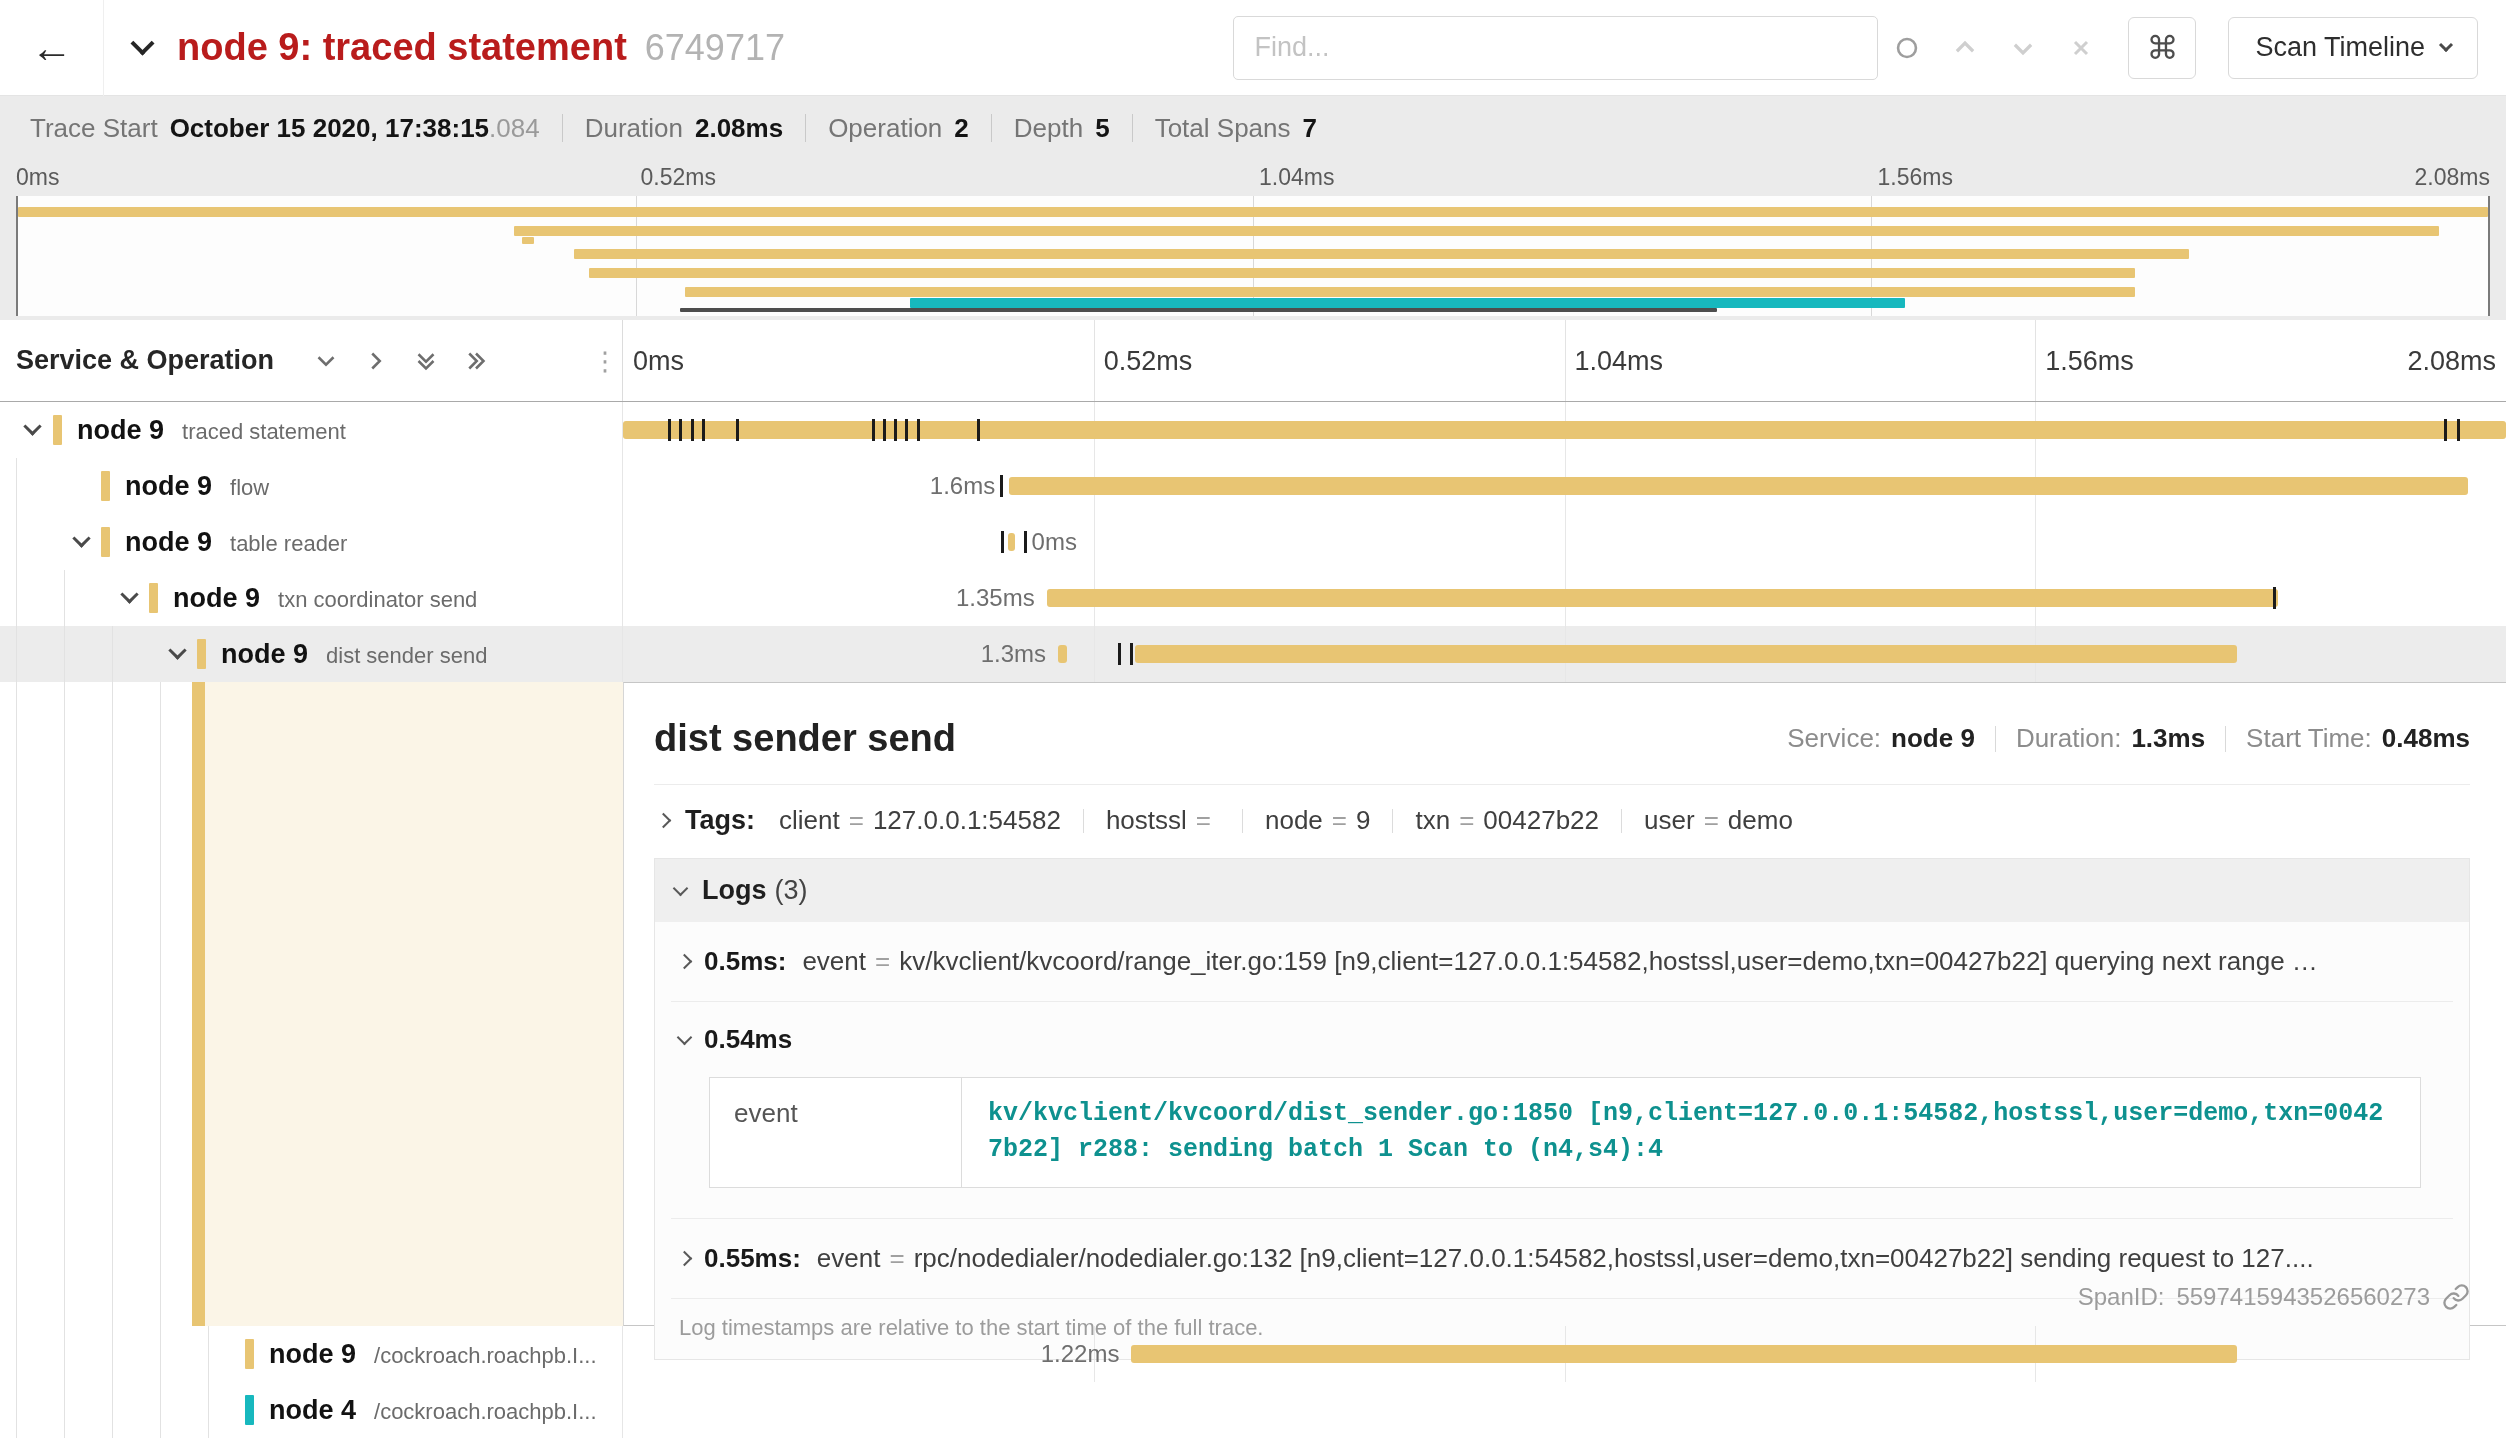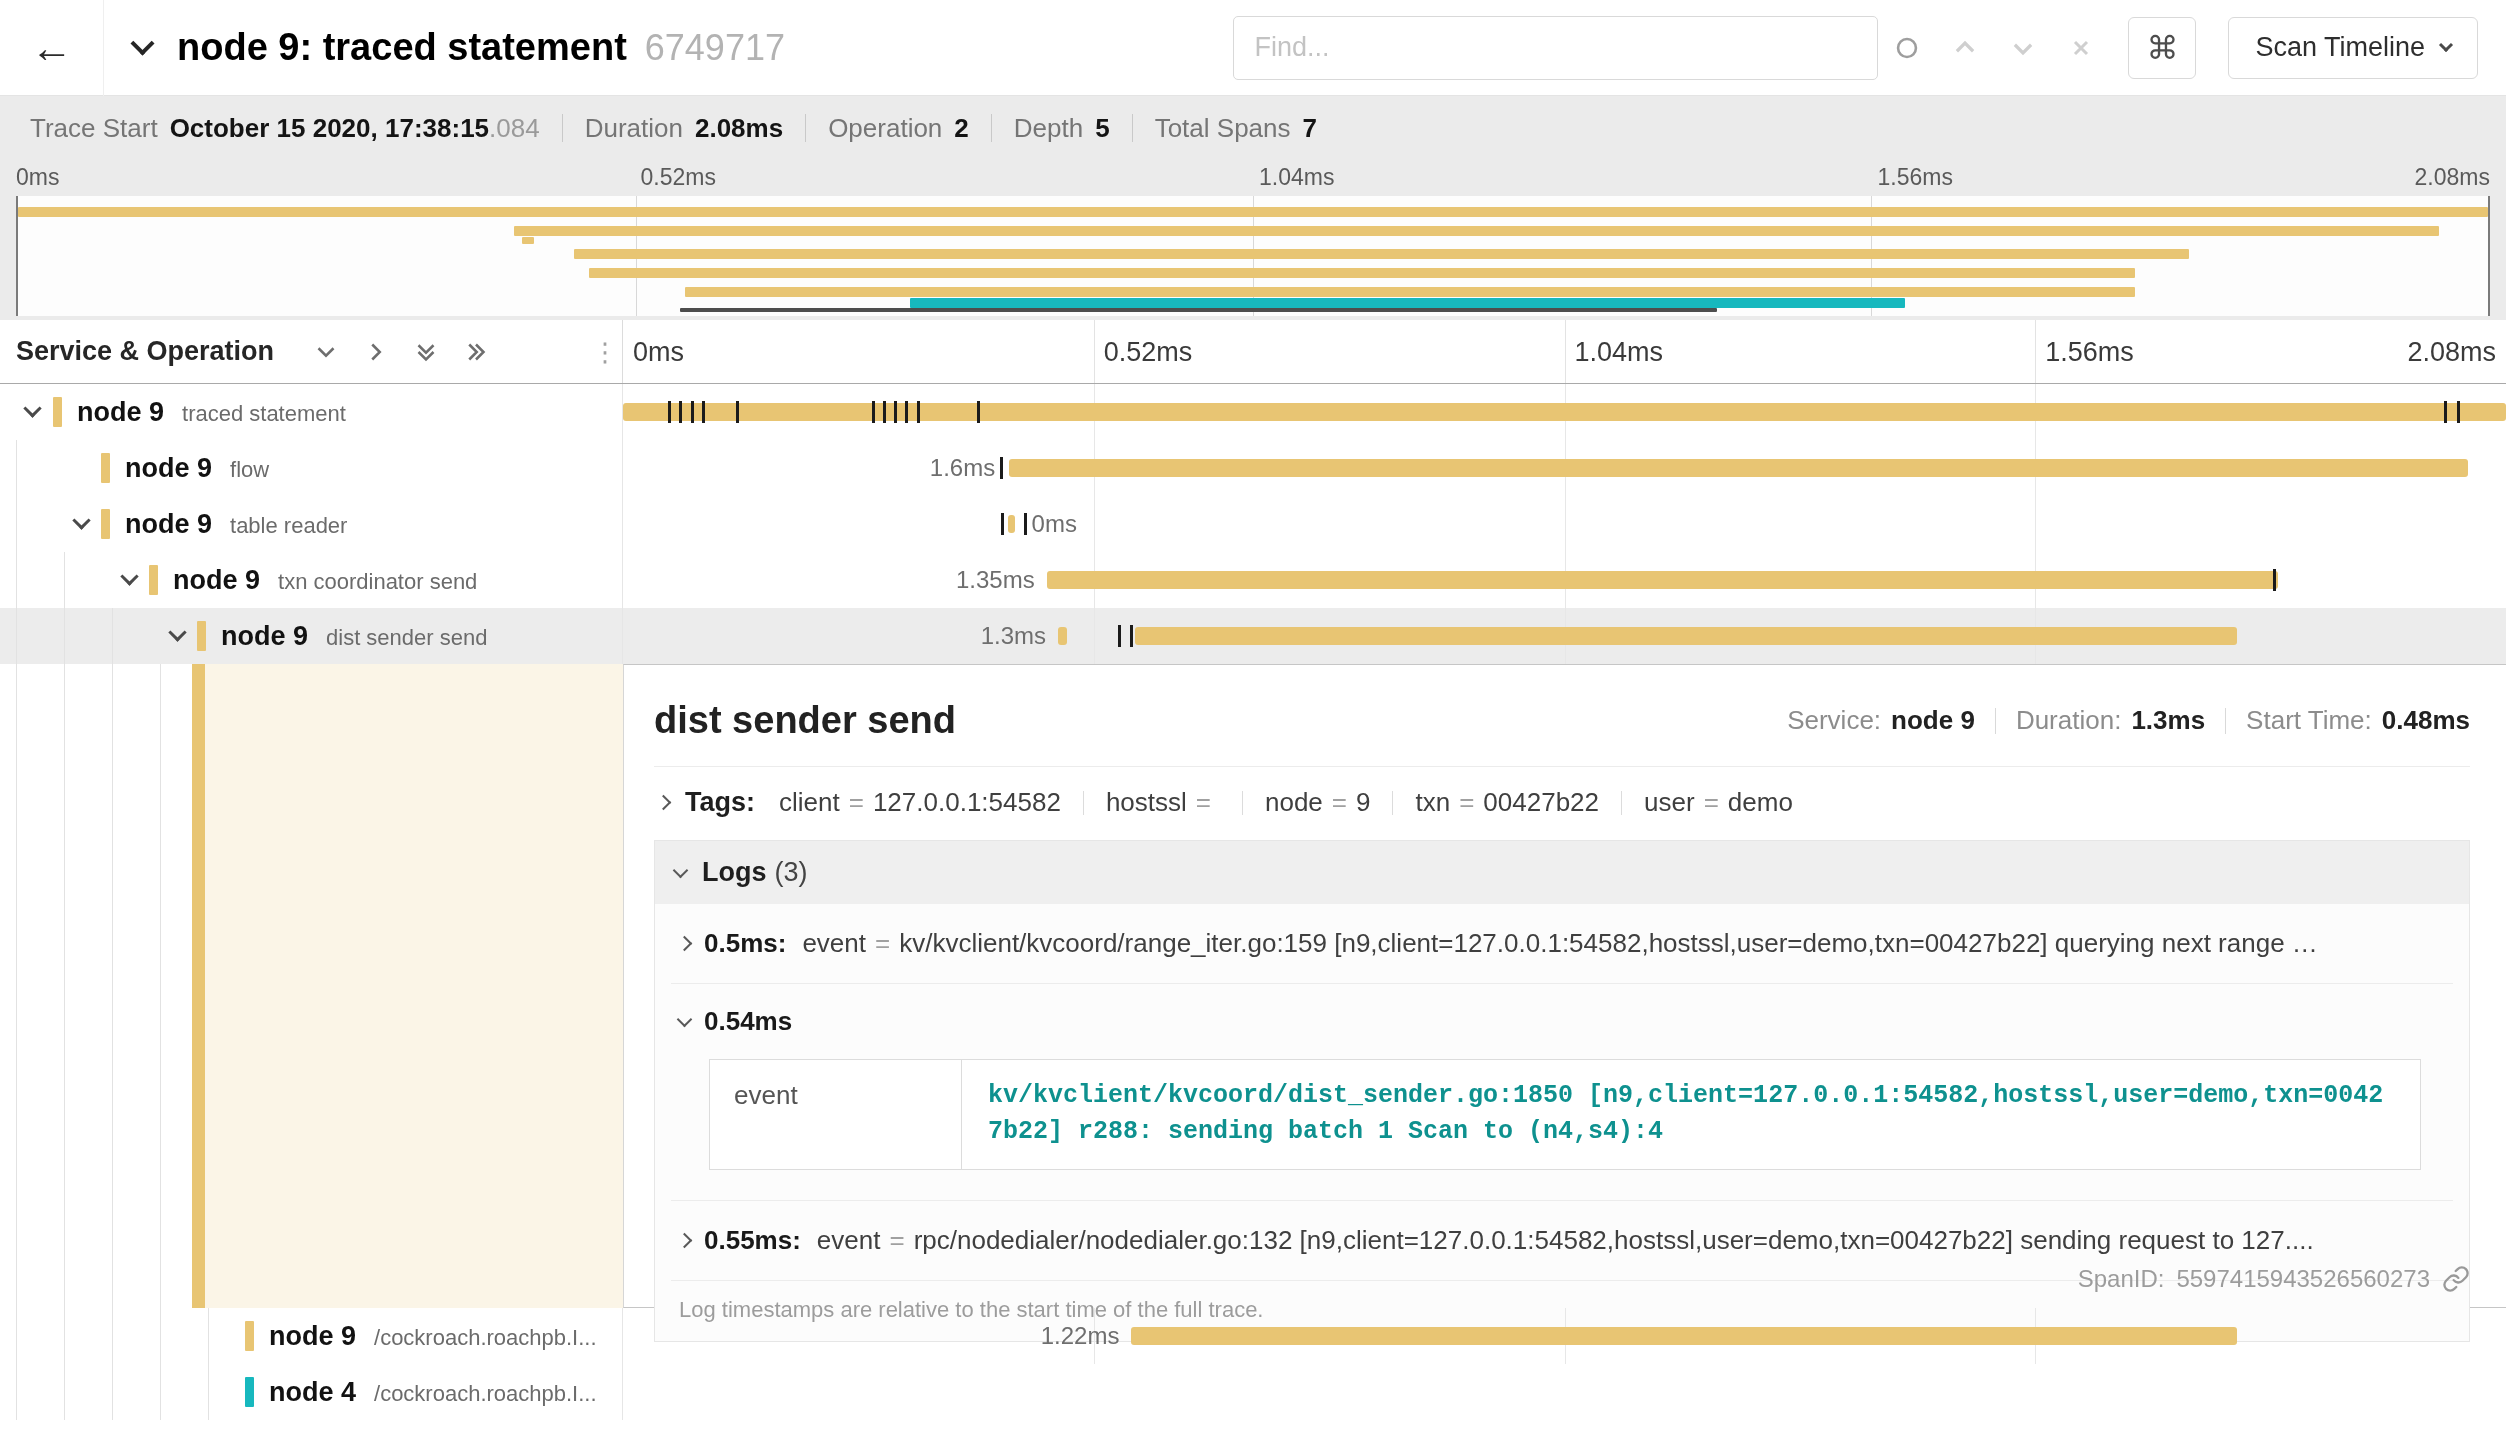--- a/index.html
+++ b/index.html
@@ -6,21 +6,21 @@
   html,body { width:2506px; height:1439px; overflow:hidden; background:#fff;
     font-family:"Liberation Sans", sans-serif; color:#1a1a1a; }
 
   
   .topbar { height:96px; display:flex; align-items:center; border-bottom:1px solid #e4e4e4; background:#fff; }
   .back-btn { width:104px; height:96px; background:none; border:none; border-right:1px solid #efefef;
     font-size:42px; color:#2b2b2b; cursor:pointer; }
   .title-wrap { display:flex; align-items:center; margin-left:30px; white-space:nowrap; }
   .bigchev { width:17px; height:17px; border-right:4px solid #262626; border-bottom:4px solid #262626;
     transform:rotate(45deg); display:inline-block; margin:-8px 26px 0 0; }
-  .page-title { font-size:38px; font-weight:700; color:#000000; }
+  .page-title { font-size:38px; font-weight:700; color:#b91c1c; }
   .trace-id { font-size:36px; color:#b3b3b3; margin-left:18px; font-weight:400; }
   .find-area { margin-left:auto; display:flex; align-items:center; }
   .find-input { width:645px; height:64px; border:1px solid #d9d9d9; border-radius:5px; font-size:27px;
     padding:0 20px; color:#333; font-family:"Liberation Sans",sans-serif; }
   .find-input::placeholder { color:#c3c3c3; }
   .fi { width:58px; height:64px; display:flex; align-items:center; justify-content:center; cursor:pointer; }
   .cmd-btn { height:62px; min-width:68px; margin:0 10px 0 18px; border:1px solid #d9d9d9; border-radius:6px;
     background:#fff; font-size:32px; color:#4d4d4d; cursor:pointer; }
   .tt-btn { height:62px; margin:0 28px 0 22px; padding:0 26px; border:1px solid #d9d9d9; border-radius:6px;
     background:#fff; font-size:27px; color:#2e2e2e; display:flex; align-items:center; gap:16px; cursor:pointer; }
@@ -40,21 +40,21 @@
   .mm-ticks { position:absolute; left:16px; right:16px; top:4px; height:30px; font-size:23px; color:#5a5a5a; }
   .mm-ticks span { position:absolute; top:0; }
   .mt0 { left:0; } .mt1 { left:25%; padding-left:6px; } .mt2 { left:50%; padding-left:6px; }
   .mt3 { left:75%; padding-left:6px; } .mt4 { right:0; }
   .mm-canvas { position:absolute; left:16px; right:16px; top:36px; bottom:4px; background:#fdfdfd;
     border-left:2px solid #7a7a7a; border-right:2px solid #7a7a7a; overflow:hidden; }
   .mm-canvas .grid { position:absolute; top:0; bottom:0; width:1px; background:#d8d8d8; }
   .mmbar { position:absolute; height:10px; border-radius:1px; }
 
   
-  .theader { height:64px; display:flex; border-bottom:1px solid #a9a9a9; background:#fff; }
+  .theader { height:82px; display:flex; border-bottom:1px solid #a9a9a9; background:#fff; }
   .th-left { width:623px; display:flex; align-items:center; padding-left:16px; border-right:1px solid #dcdcdc; position:relative; }
   .th-title { font-size:27px; font-weight:700; color:#262626; }
   .mini-icons { display:flex; gap:26px; margin-left:40px; }
   .mi { width:24px; height:24px; display:flex; align-items:center; justify-content:center; cursor:pointer; }
   .grippy { position:absolute; right:6px; top:50%; transform:translateY(-50%); color:#a0a0a0; font-size:26px; letter-spacing:-2px; }
   .th-right { flex:1; position:relative; font-size:27px; color:#3a3a3a; }
   .th-right span { position:absolute; top:50%; transform:translateY(-50%); }
   .t0 { left:10px; } .t1 { left:calc(25% + 10px); } .t2 { left:calc(50% + 10px); }
   .t3 { left:calc(75% + 10px); } .t4 { right:10px; }
   .hgrid { position:absolute; top:0; bottom:0; width:1px; background:#e3e3e3; }

